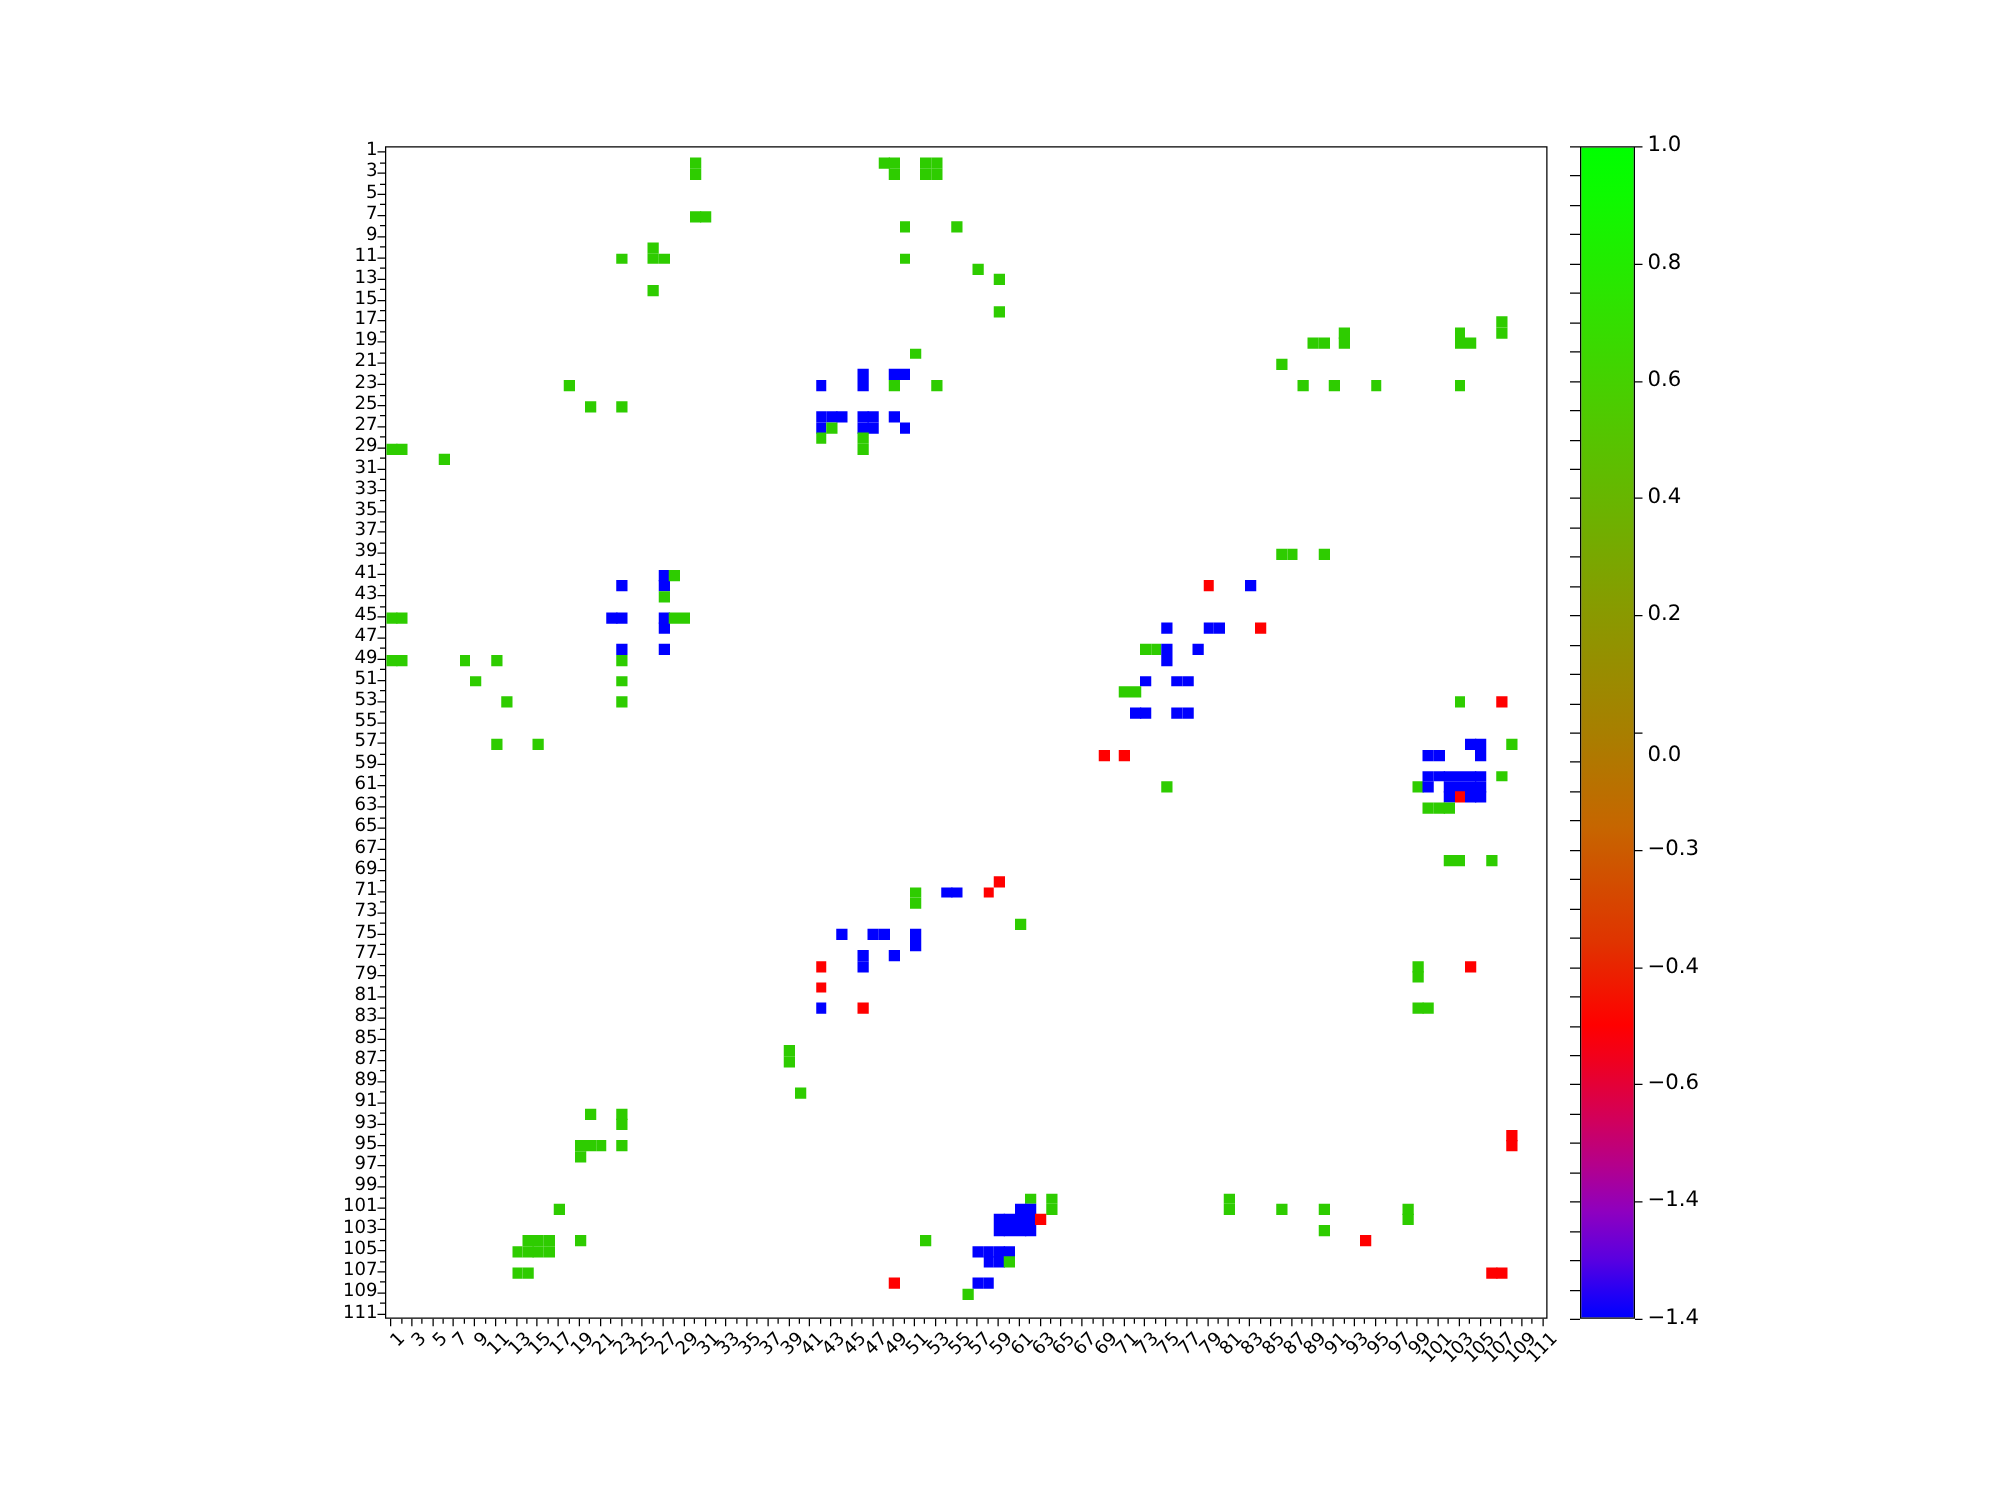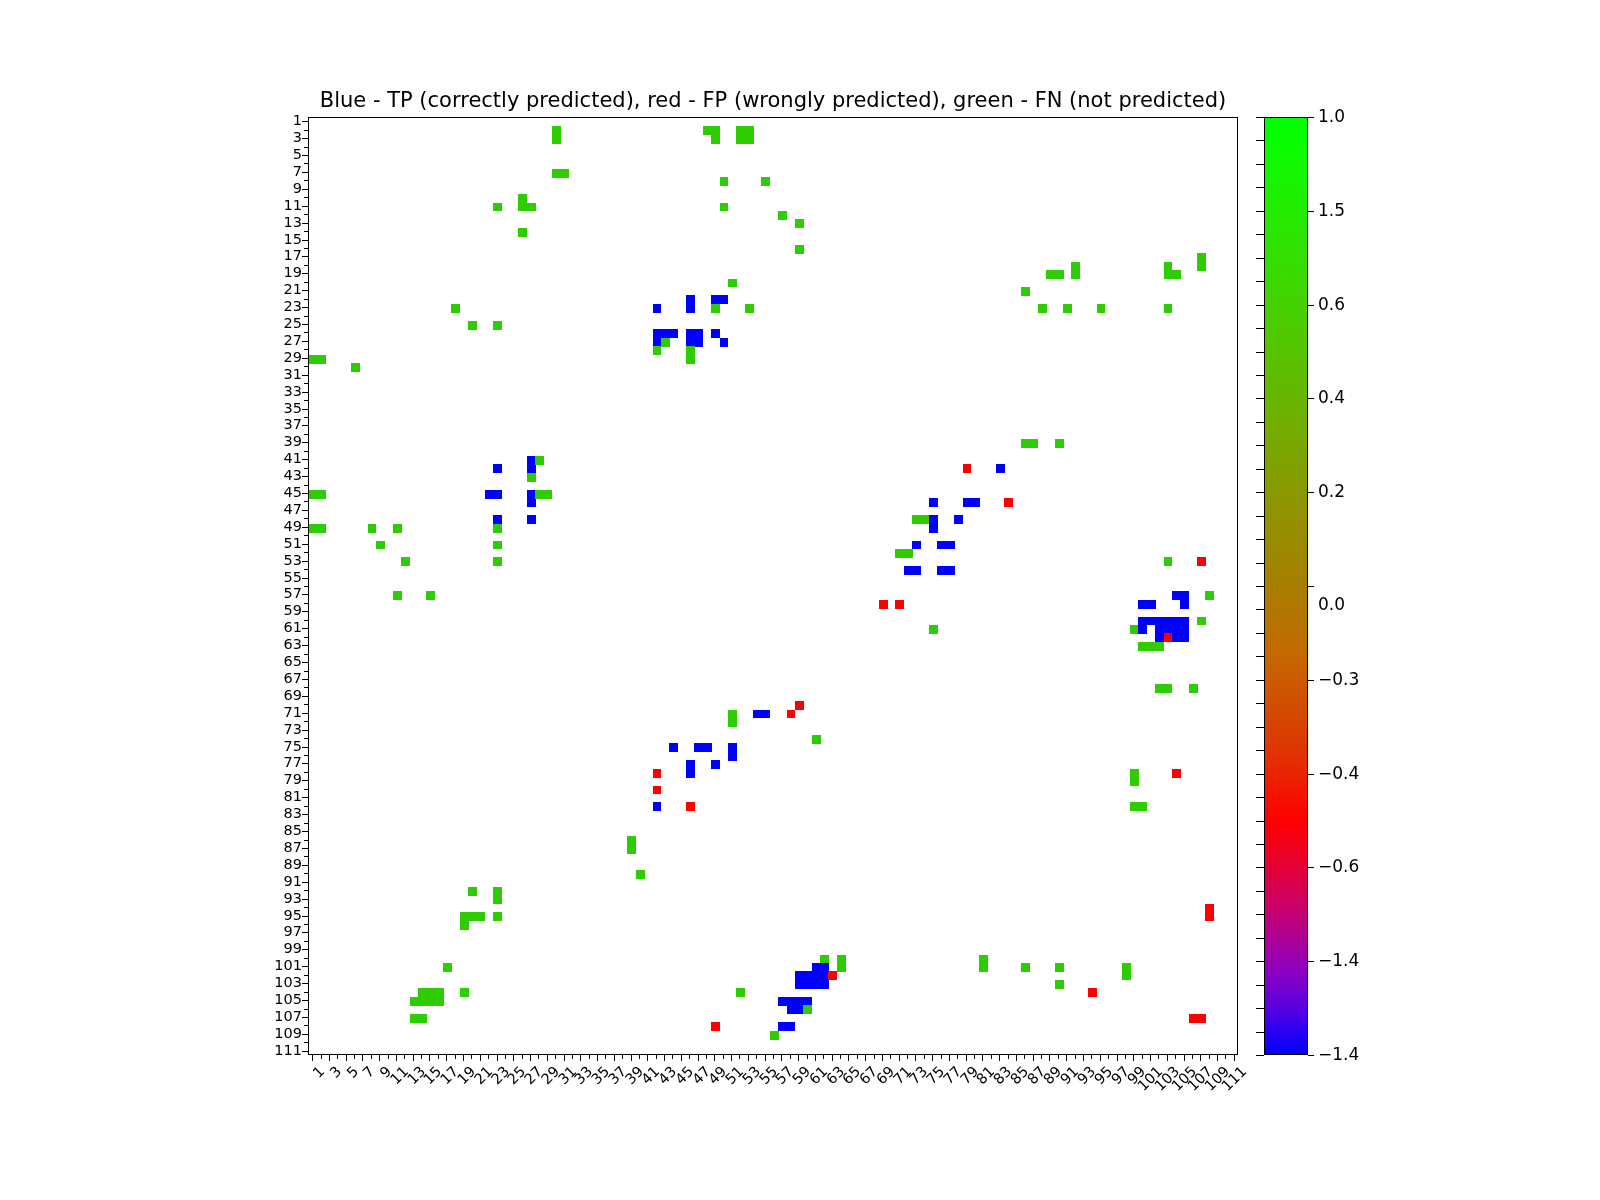--- a/index.html
+++ b/index.html
@@ -162,21 +162,20 @@
     color: #000;
     white-space: nowrap;
   }
 </style>
 </head>
 <body>
 
 <div id="page">
 
 
-  <div class="axtitle">Blue - TP (correctly predicted), red - FP (wrongly predicted), green - FN (not predicted)</div>
 
   <div id="plot-frame">
     <div id="cells">
         <div class="cell" style="left: 242.973px; top: 8.45045px; width: 8.82838px; height: 8.90045px; background: rgb(46, 204, 0);"></div>
         <div class="cell" style="left: 242.973px; top: 16.9009px; width: 8.82838px; height: 8.90045px; background: rgb(46, 204, 0);"></div>
         <div class="cell" style="left: 393.784px; top: 8.45045px; width: 8.82838px; height: 8.90045px; background: rgb(46, 204, 0);"></div>
         <div class="cell" style="left: 402.162px; top: 8.45045px; width: 8.82838px; height: 8.90045px; background: rgb(46, 204, 0);"></div>
         <div class="cell" style="left: 402.162px; top: 16.9009px; width: 8.82838px; height: 8.90045px; background: rgb(46, 204, 0);"></div>
         <div class="cell" style="left: 427.297px; top: 8.45045px; width: 8.82838px; height: 8.90045px; background: rgb(46, 204, 0);"></div>
         <div class="cell" style="left: 435.676px; top: 8.45045px; width: 8.82838px; height: 8.90045px; background: rgb(46, 204, 0);"></div>
@@ -745,21 +744,21 @@
       <div class="xtick-mark" style="left: 1233.81px;"></div>
       <div class="xtick-label" style="left: 1175.81px; width: 62px;">111</div>
     </div>
 
   <div id="colorbar-wrap">
     <div id="colorbar"></div>
     <div id="colorbar-ticks">
         <div class="cbtick-mark" style="top: 0px;"></div>
         <div class="cbtick-label" style="top: -11px;">1.0</div>
         <div class="cbtick-mark" style="top: 93.8px;"></div>
-        <div class="cbtick-label" style="top: 82.8px;">1.5</div>
+        <div class="cbtick-label" style="top: 82.8px;">0.8</div>
         <div class="cbtick-mark" style="top: 187.6px;"></div>
         <div class="cbtick-label" style="top: 176.6px;">0.6</div>
         <div class="cbtick-mark" style="top: 281.4px;"></div>
         <div class="cbtick-label" style="top: 270.4px;">0.4</div>
         <div class="cbtick-mark" style="top: 375.2px;"></div>
         <div class="cbtick-label" style="top: 364.2px;">0.2</div>
         <div class="cbtick-mark" style="top: 469px;"></div>
         <div class="cbtick-label" style="top: 477px;">0.0</div>
         <div class="cbtick-mark" style="top: 562.8px;"></div>
         <div class="cbtick-label" style="top: 551.8px;">−0.3</div>

